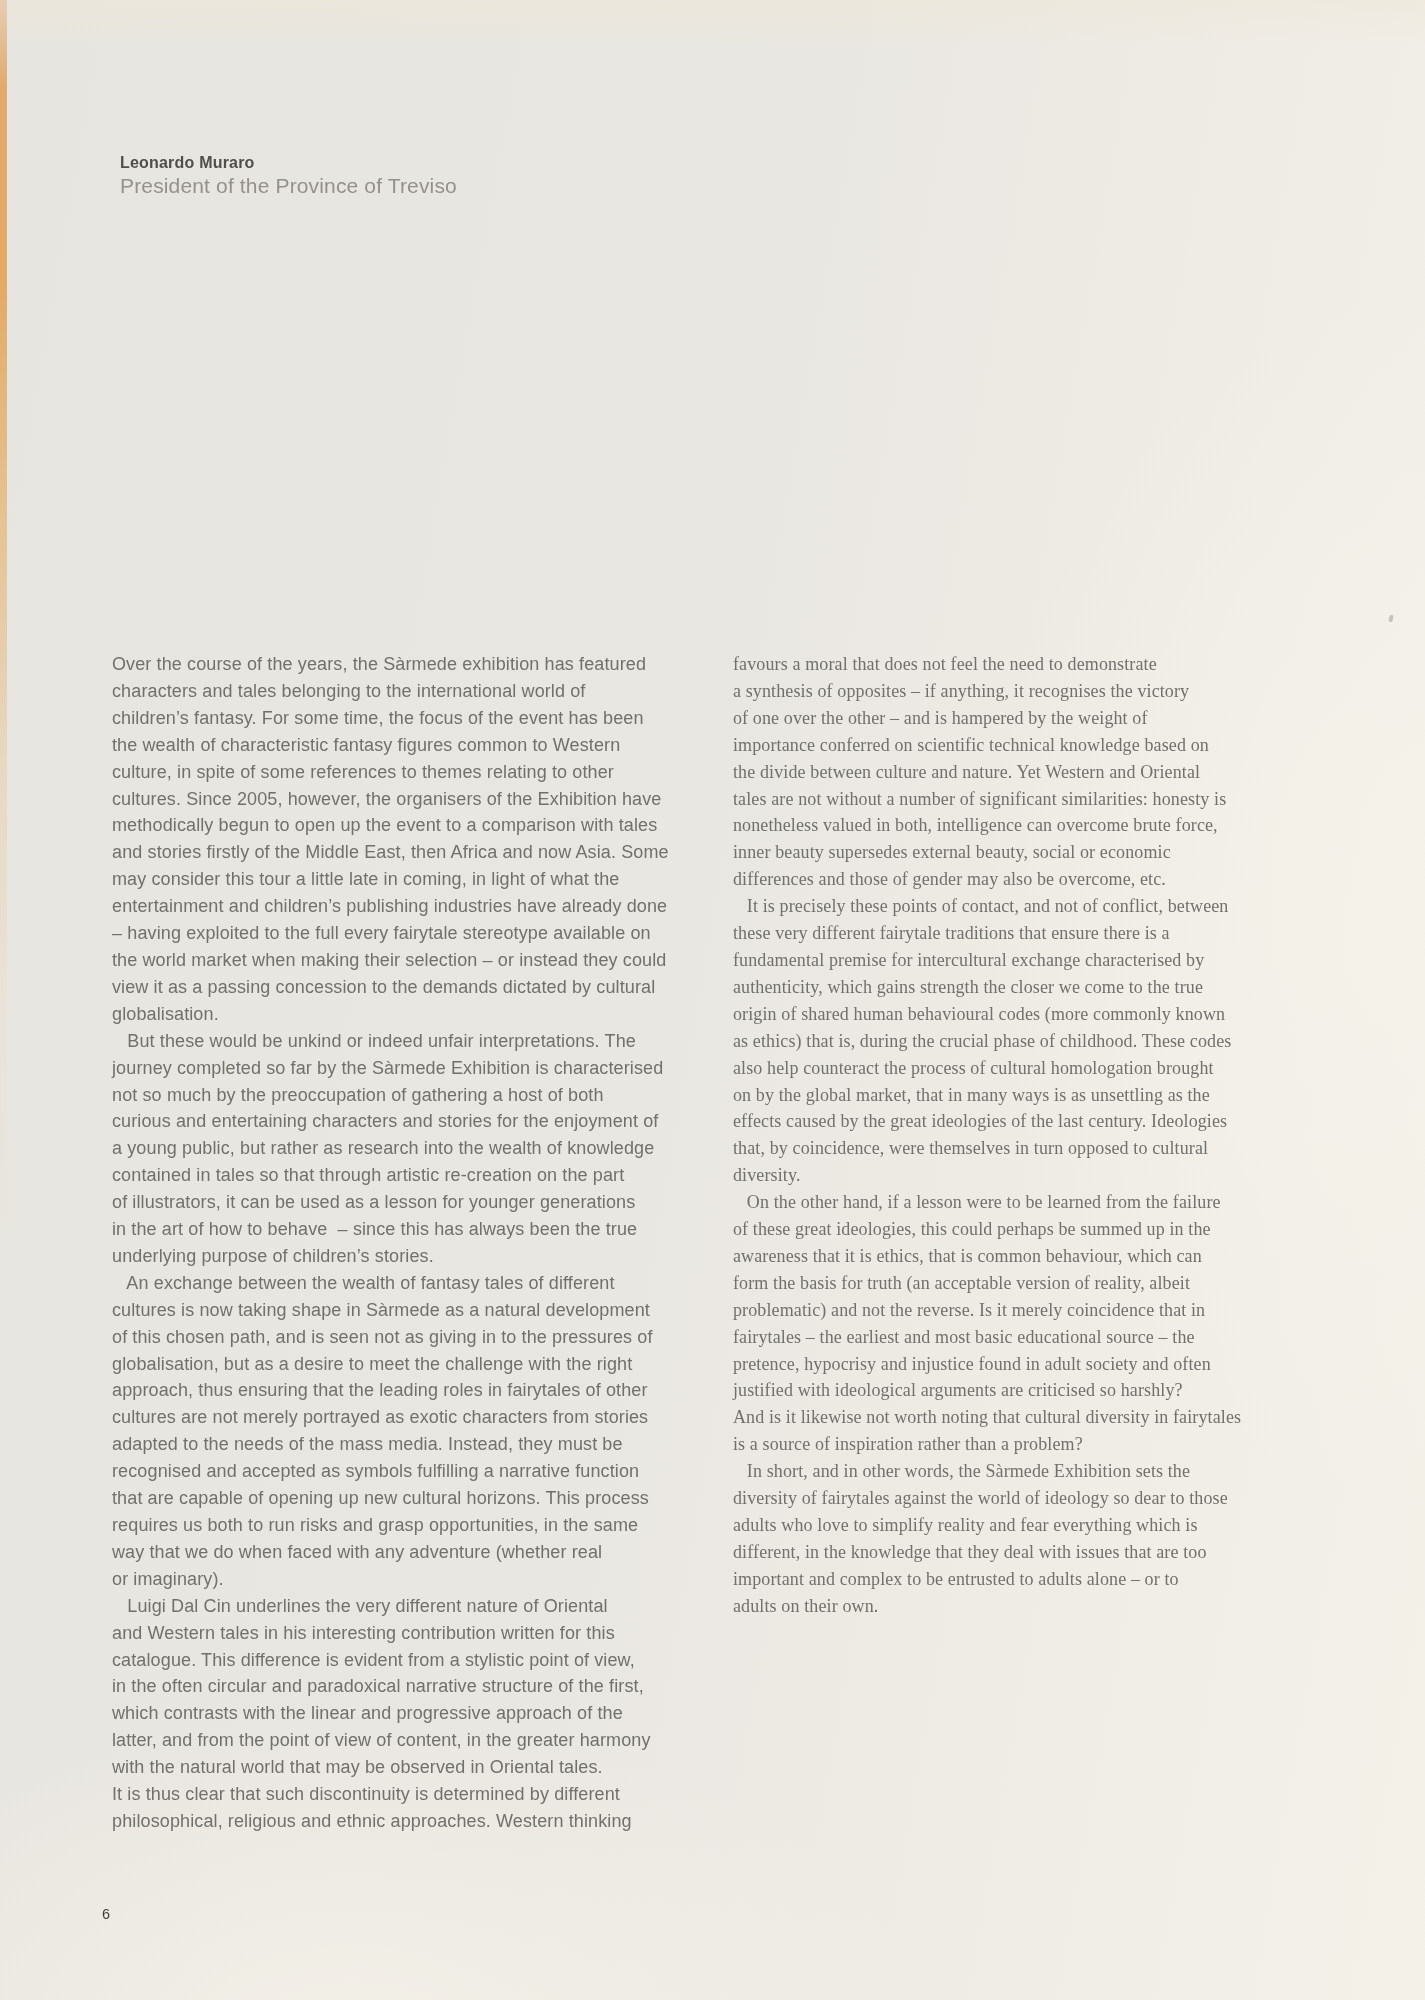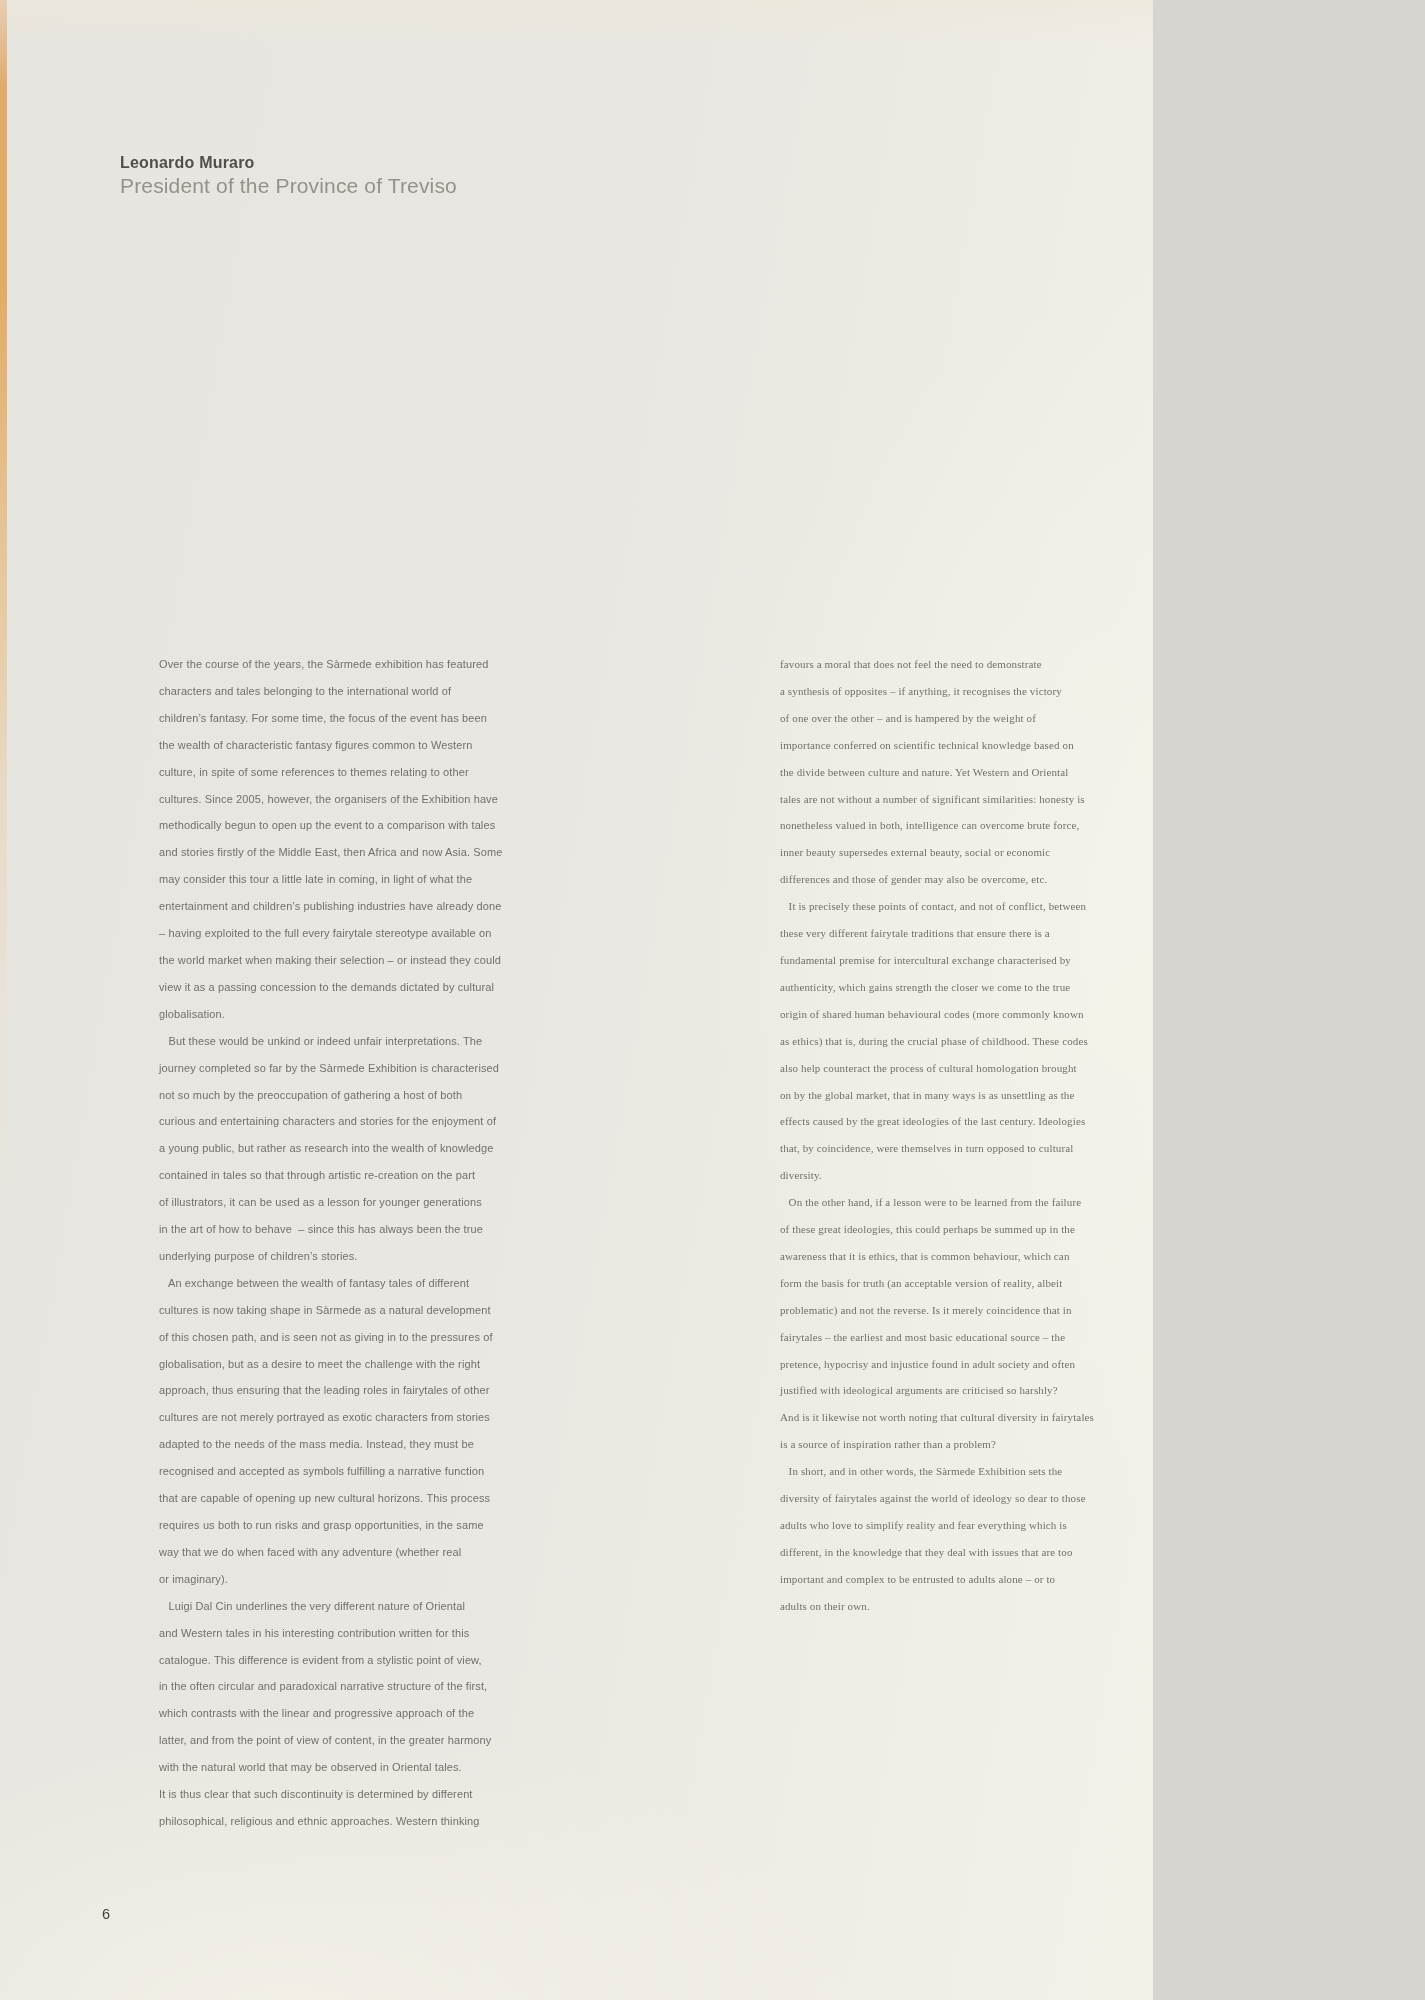--- a/index.html
+++ b/index.html
@@ -1,18 +1,18 @@
 <!DOCTYPE html>
 <html><head>
 <meta charset="utf-8">
 <style>
   html, body { margin: 0; padding: 0; background: #d7d5cf; }
   .scan {
     position: relative;
-    width: 1153px;
+    width: 1425px;
     height: 2000px;
     overflow: hidden;
     font-family: "Liberation Sans", "DejaVu Sans", sans-serif;
     background:
       radial-gradient(ellipse 900px 500px at 25% 102%, rgba(247,243,234,0.75), rgba(247,243,234,0) 65%),
       radial-gradient(ellipse 700px 900px at 103% 45%, rgba(246,243,235,0.8), rgba(246,243,235,0) 70%),
       linear-gradient(180deg, rgba(238,231,215,0.55) 0%, rgba(238,231,215,0) 2.2%),
       linear-gradient(100deg, #e7e5df 0%, #e9e7e1 48%, #f0ede6 78%, #f4f1e9 100%);
   }
   
@@ -43,25 +43,24 @@
   }
   .person-role {
     color: #93918a;
     font-size: 21px;
     letter-spacing: 0.15px;
   }
   .col {
     position: absolute;
     top: 651px;
     white-space: pre;
-    font-size: 11px;
+    font-size: 18px;
     line-height: 26.9px;
     letter-spacing: 0.12px;
     color: #71706b;
-    margin-left: 47px;
   }
   .col-left  { left: 112px; }
   .col-right { left: 733px; font-family: Liberation Serif, serif; }
   .page-number {
     position: absolute;
     left: 102px; top: 1906px;
     font-size: 14.5px;
     color: #413f3a;
   }
   .speck {

